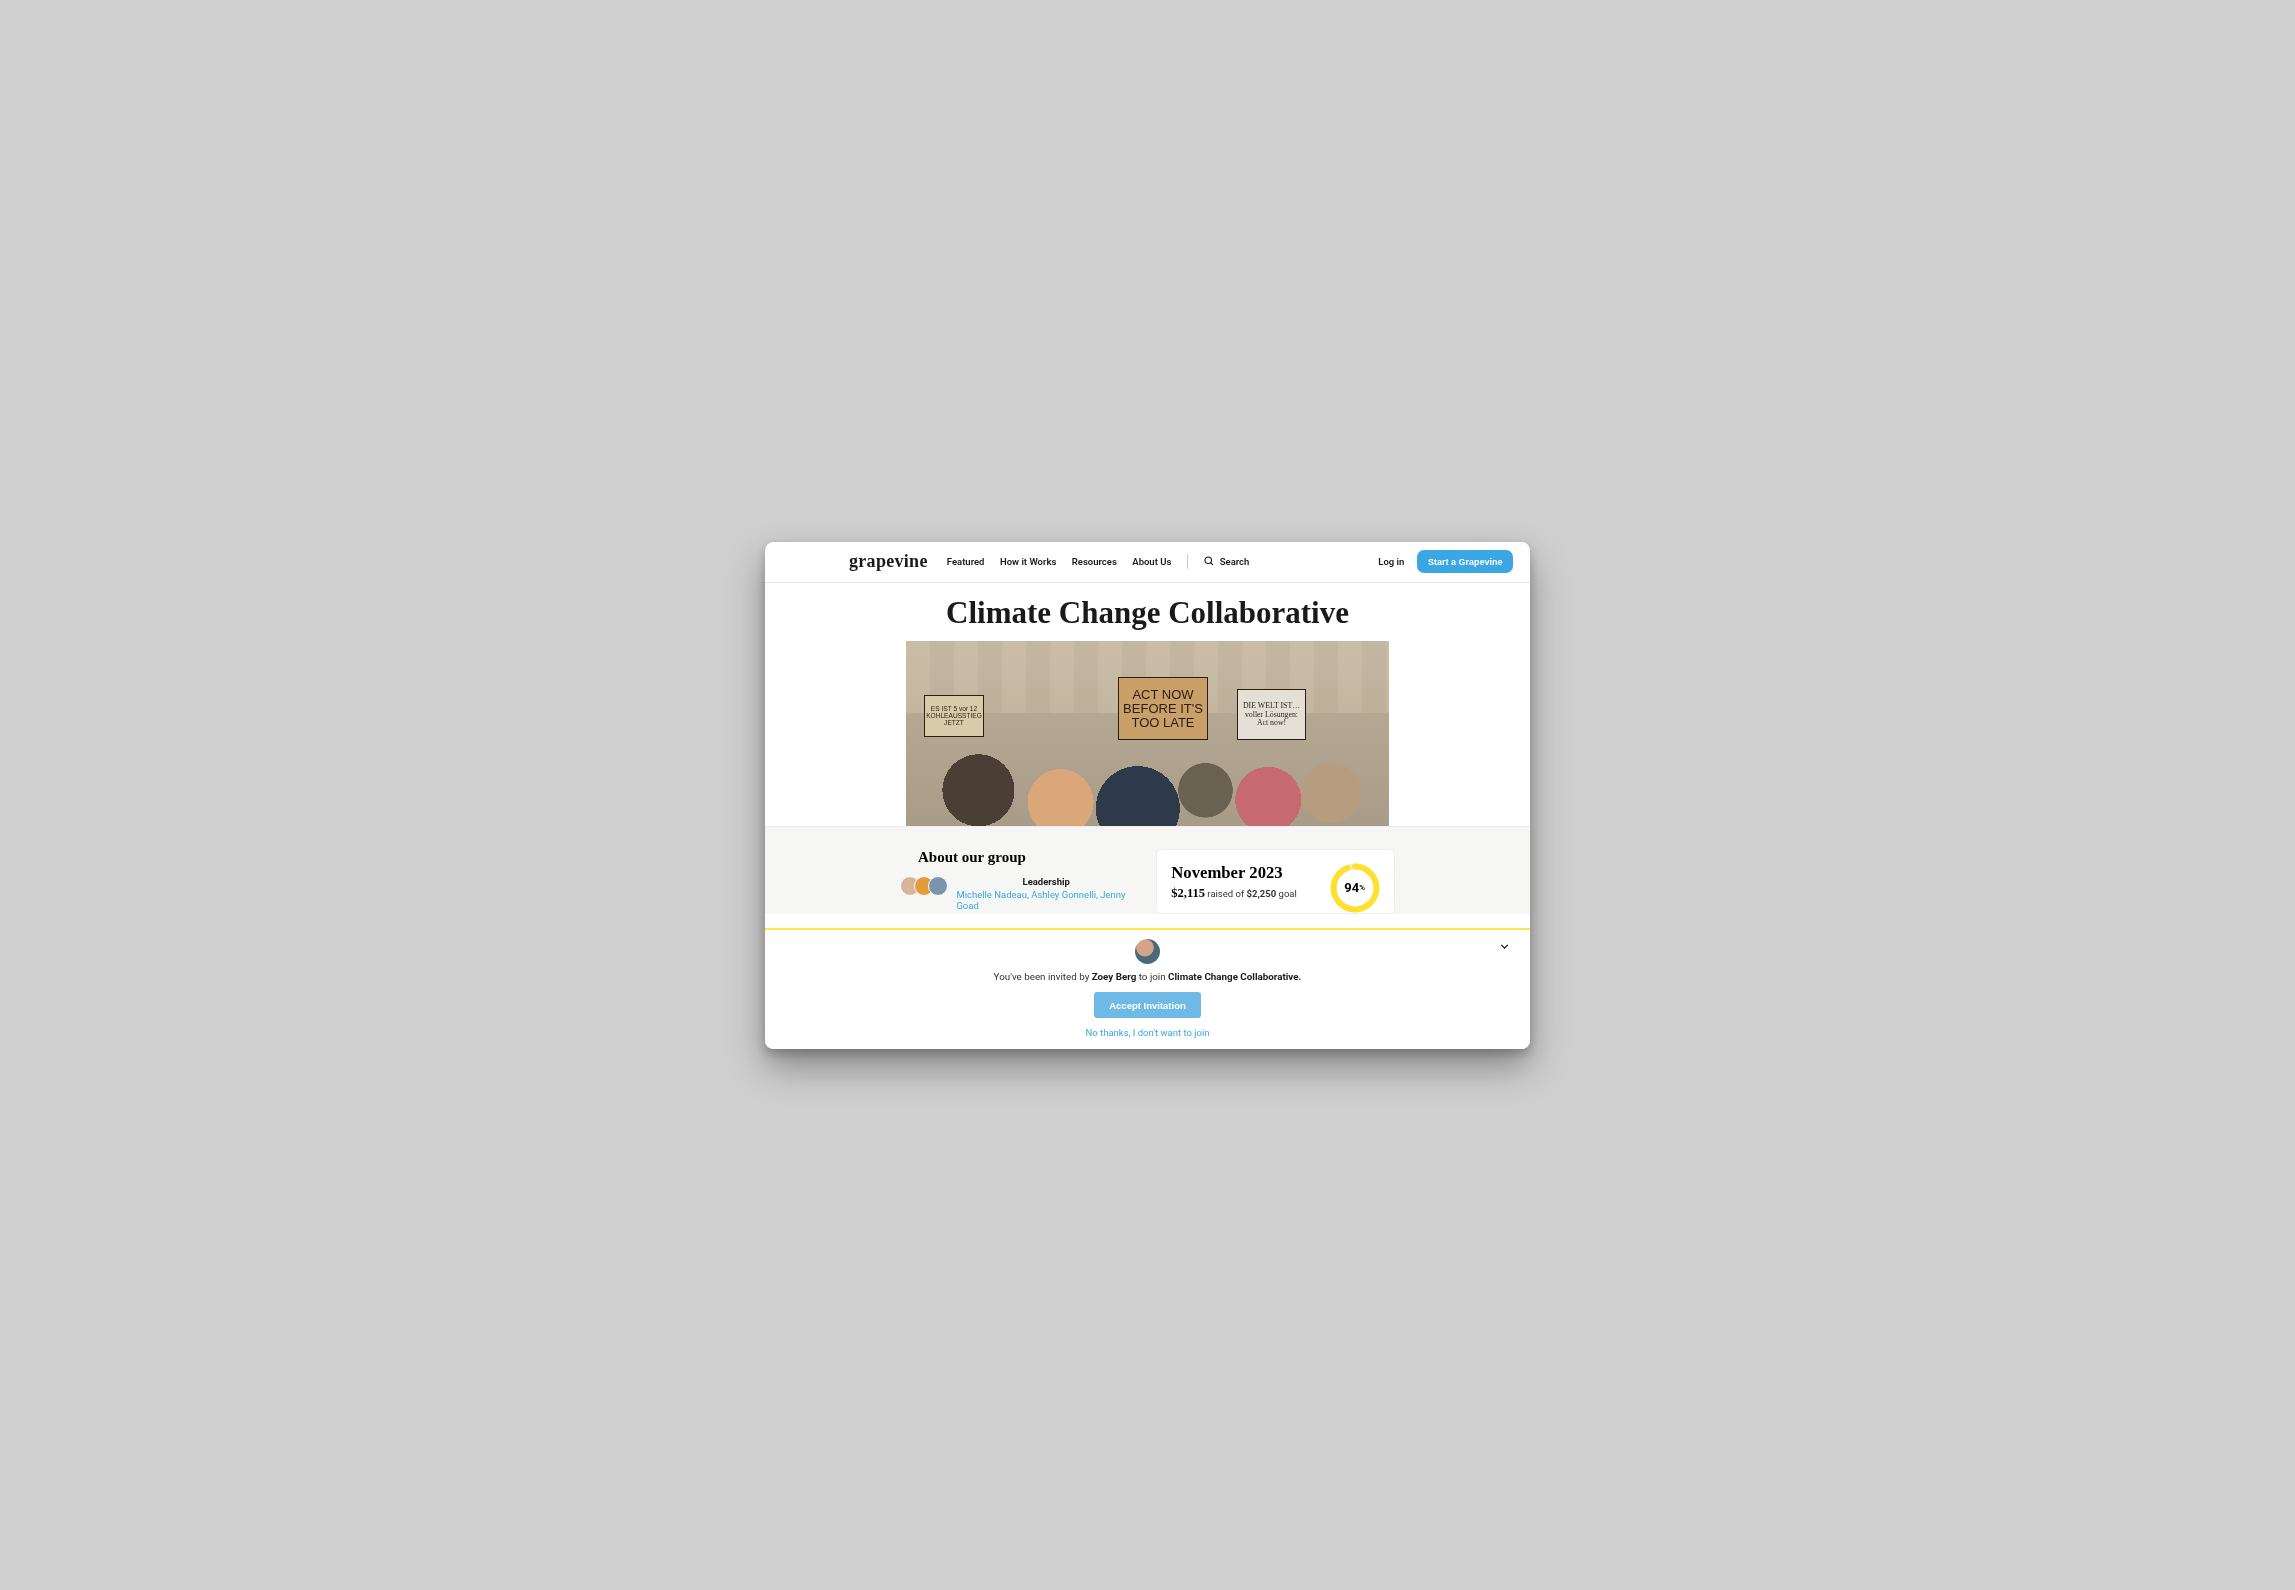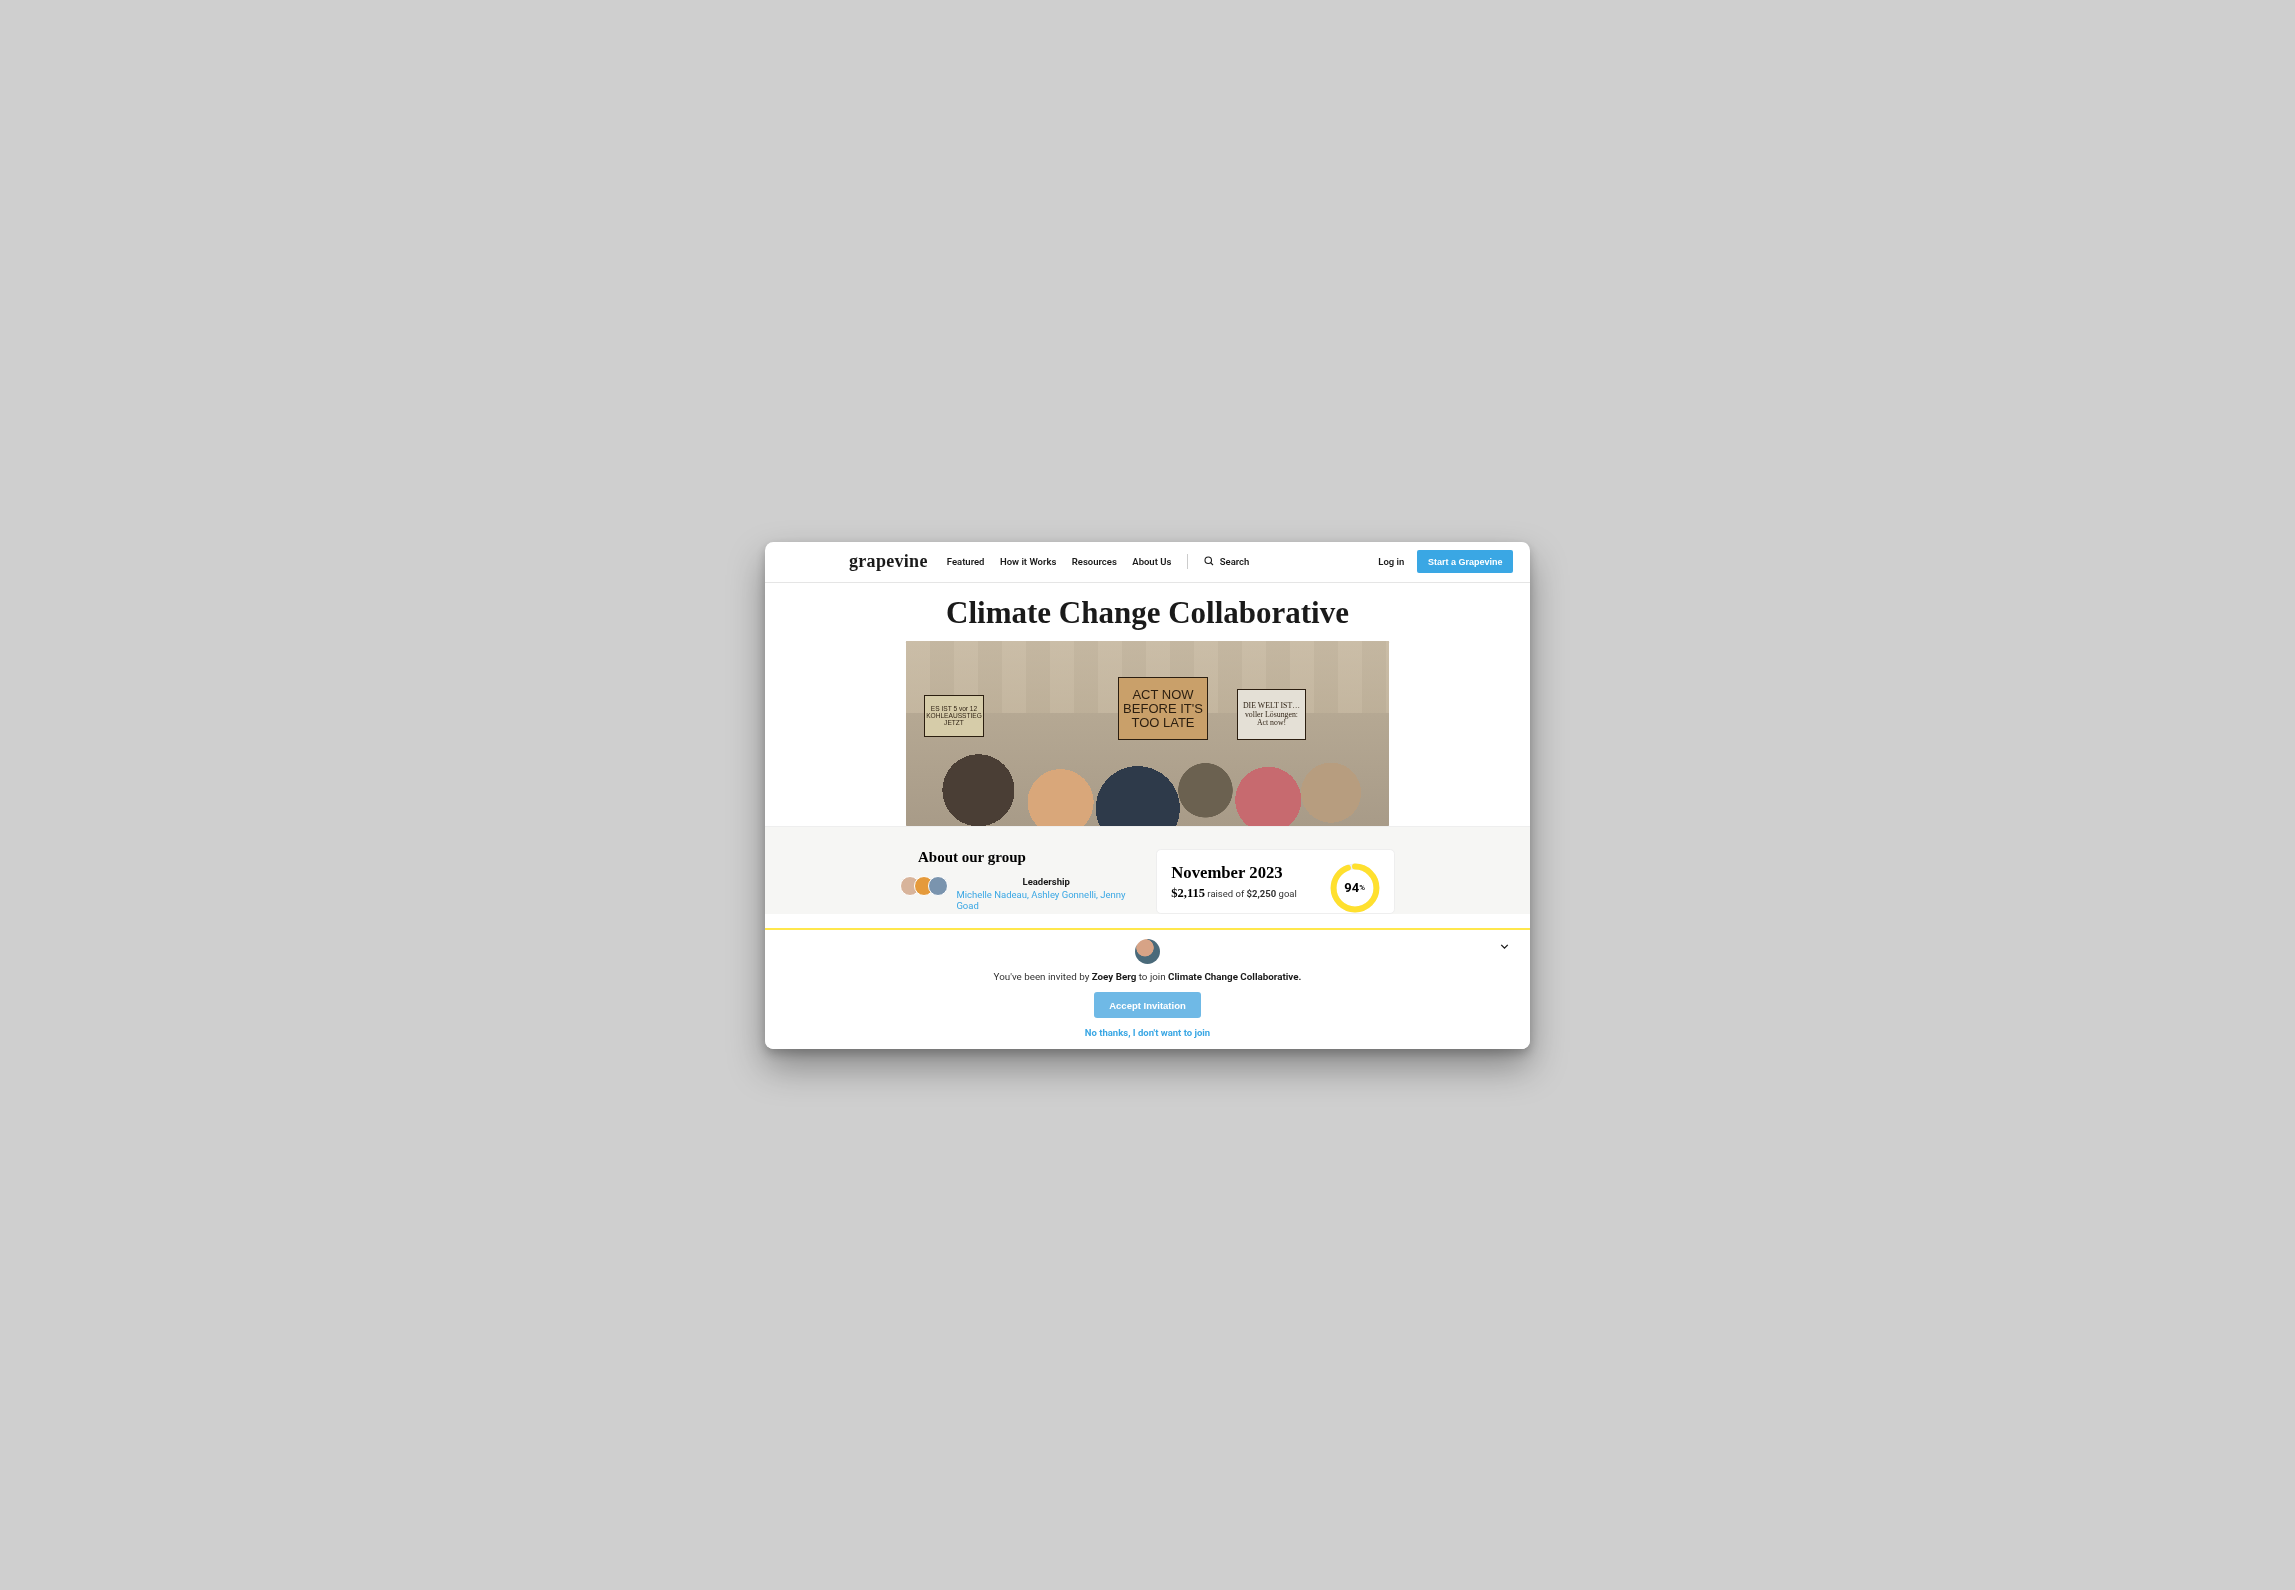--- a/index.html
+++ b/index.html
@@ -44,21 +44,21 @@
 }
 .navlink { cursor: pointer; white-space: nowrap; }
 .nav-sep { width: 0.6px; height: 14.3px; background: #ccc; }
 .searchwrap { display: flex; align-items: center; gap: 4.8px; cursor: pointer; }
 .searchwrap svg { width: 12px; height: 12px; }
 .nav-right { margin-left: auto; display: flex; align-items: center; gap: 13px; justify-content: flex-end; }
 .btn-primary {
   background: #3aa7e4;
   color: #fff;
   border: none;
-  border-radius: 2px;
+  border-radius: 7px;
   padding: 6.6px 10.7px;
   font-size: 9px;
   font-weight: 700;
   cursor: pointer;
 }
 
 .page { flex: 1; overflow: hidden; position: relative; }
 .content { width: 483px; margin: 0 auto; }
 h1.title {
   font-family: Georgia, "Times New Roman", serif;
@@ -223,21 +223,21 @@
   padding: 7.8px 15.5px;
   font-size: 9.5px;
   font-weight: 700;
   cursor: pointer;
 }
 .decline {
   display: block;
   margin-top: 8.4px;
   color: #3aa7e4;
   font-size: 9.5px;
-  font-weight: 700;
+  font-weight: 400;
   cursor: pointer;
 }
 </style>
 </head>
 <body>
 
 <div class="window">
 
   <div class="topnav">
     <span class="logo">grapevine</span>

